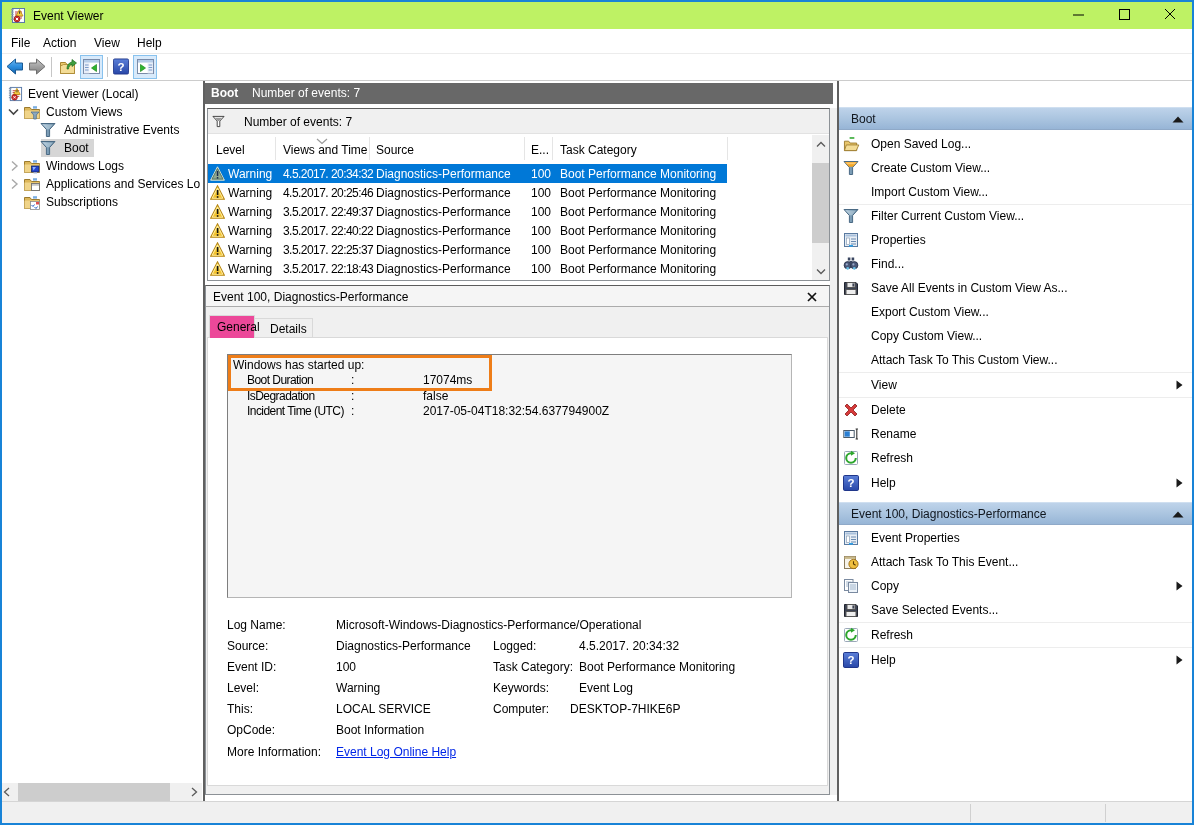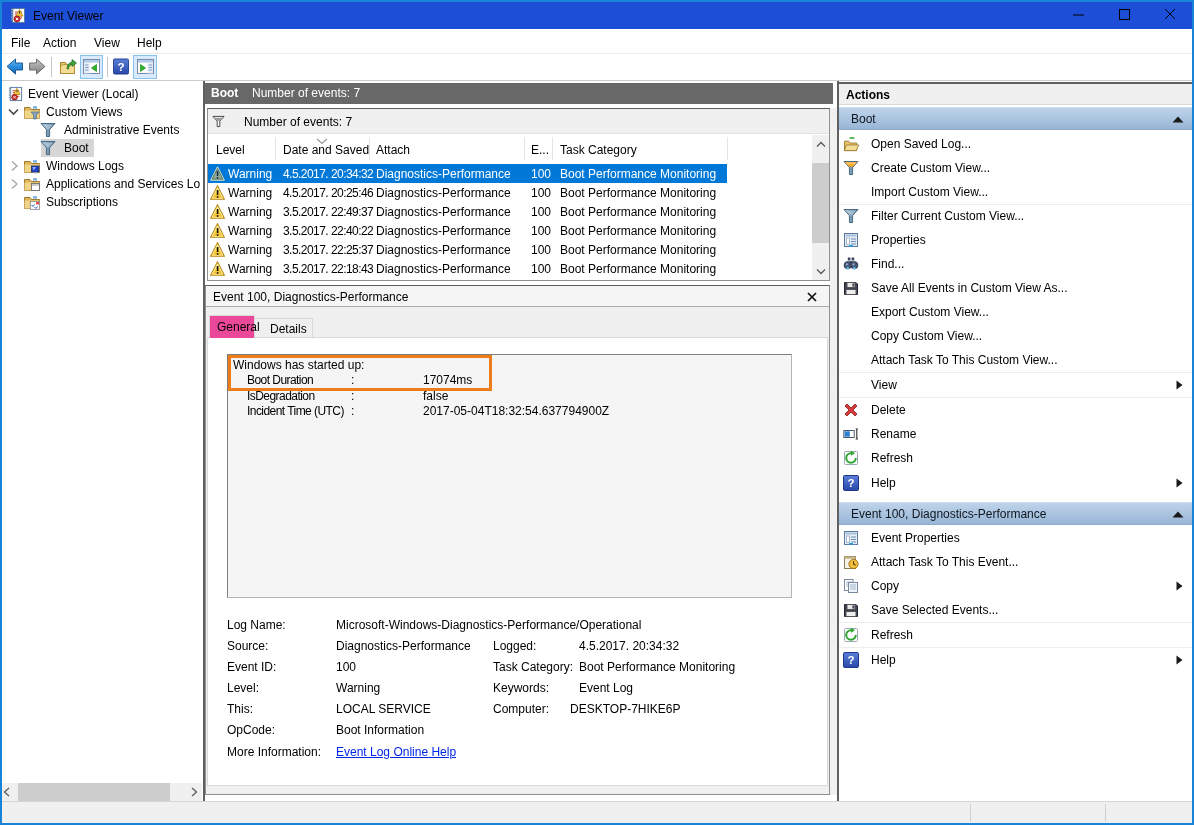--- a/index.html
+++ b/index.html
@@ -13,21 +13,21 @@
 svg{display:block}
 </style>
 </head>
 <body>
 <div id="win">
 <div class="ab" style="left:0;top:0;width:1194px;height:2px;background:#1883d7;z-index:99"></div>
 <div class="ab" style="left:0;top:823px;width:1194px;height:2px;background:#1883d7;z-index:99"></div>
 <div class="ab" style="left:0;top:0;width:2px;height:825px;background:#1883d7;z-index:99"></div>
 <div class="ab" style="left:1192px;top:0;width:2px;height:825px;background:#1883d7;z-index:99"></div>
 
-<div class="ab" id="titlebar" style="left:0;top:0;width:1192px;height:29px;background:#1d4ed8">
+<div class="ab" id="titlebar" style="left:0;top:0;width:1192px;height:29px;background:#bef264">
   <div class="ab" style="left:9px;top:7px">
         <svg width="17" height="17" viewBox="0 0 17 17">
     <rect x="3.5" y="1.5" width="12" height="14" fill="#f4f7fb" stroke="#5a7aa8"></rect>
     <rect x="4.5" y="2.5" width="10" height="12" fill="#fff" stroke="none"></rect>
     <g stroke="#c23a3a" stroke-width="1">
             <line x1="6" y1="5" x2="13" y2="5"></line>
             <line x1="6" y1="7" x2="13" y2="7"></line>
             <line x1="6" y1="9" x2="13" y2="9"></line>
             <line x1="6" y1="11" x2="13" y2="11"></line>
           </g>
@@ -286,22 +286,22 @@
     <div class="ab" style="left:0;top:0;width:621px;height:25px;background:#f0f0f0;border-bottom:1px solid #e2e2e2">
       <svg class="ab" style="left:4px;top:6px" width="13" height="13" viewBox="0 0 14 13">
         <path d="M1 1 L13 1 L8.4 6 L8.4 12 L5.6 12 L5.6 6 Z" fill="#fff" stroke="#3a3a3a" stroke-width="1"></path>
         <path d="M3 2.5 L11 2.5 L7.8 6 L6.2 6 Z" fill="#9a9a9a"></path>
       </svg>
       <div class="t" style="left:36px;top:5px">Number of events: 7</div>
     </div>
 
     <div class="ab" style="left:0;top:26px;width:605px;height:27px;background:#fff">
       <div class="t" style="left:8px;top:7px">Level</div>
-      <div class="t" style="left:75px;top:7px">Date and Saved</div>
-      <div class="t" style="left:168px;top:7px">Attach</div>
+      <div class="t" style="left:75px;top:7px">Views and Time</div>
+      <div class="t" style="left:168px;top:7px">Source</div>
       <div class="t" style="left:323px;top:7px">E...</div>
       <div class="t" style="left:352px;top:7px">Task Category</div>
       <div class="ab" style="left:67px;top:2px;width:1px;height:23px;background:#e5e5e5"></div>
       <div class="ab" style="left:161px;top:2px;width:1px;height:23px;background:#e5e5e5"></div>
       <div class="ab" style="left:316px;top:2px;width:1px;height:23px;background:#e5e5e5"></div>
       <div class="ab" style="left:344px;top:2px;width:1px;height:23px;background:#e5e5e5"></div>
       <div class="ab" style="left:519px;top:2px;width:1px;height:23px;background:#e5e5e5"></div>
       <svg class="ab" style="left:108px;top:3px" width="12" height="7">
             <path d="M1 1 L6 5.5 L11 1" fill="none" stroke="#9a9a9a" stroke-width="1.2"></path>
           </svg>
@@ -520,23 +520,20 @@
   <g stroke="#9ab0c8" stroke-width="0.9">
             <line x1="7" y1="7" x2="13" y2="7"></line>
             <line x1="7" y1="9" x2="13" y2="9"></line>
             <line x1="7" y1="11" x2="13" y2="11"></line>
           </g>
 </symbol>
 </defs>
 </svg>
 <div class="ab" id="actions" style="left:838px;top:81px;width:355px;height:720px;background:#fff">
 
-  <div class="ab" style="left:0;top:1px;width:355px;height:23px;background:#f0f0f0;border-top:2px solid #606060;border-bottom:1px solid #d9d9d9">
-    <div class="t" style="left:8px;top:3px;font-weight:bold">Actions</div>
-  </div>
 
   <div class="ab" style="left:0;top:26px;width:355px;height:23px;background:linear-gradient(180deg,#bed3ea 0%,#abc5e0 50%,#97b5d6 100%);border-top:1px solid #cfdff0;border-bottom:1px solid #8fa9c8">
     <div class="t" style="left:13px;top:3px;color:#10161e">Boot</div>
     <svg class="ab" style="left:334px;top:8px" width="12" height="7">
           <path d="M6 0.5 L11.5 6.5 L0.5 6.5 Z" fill="#1a1a1a"></path>
         </svg>
   </div>
 
   <svg class="ab" style="left:5px;top:55px" width="17" height="16">
         <use href="#i-foldopen"></use>

